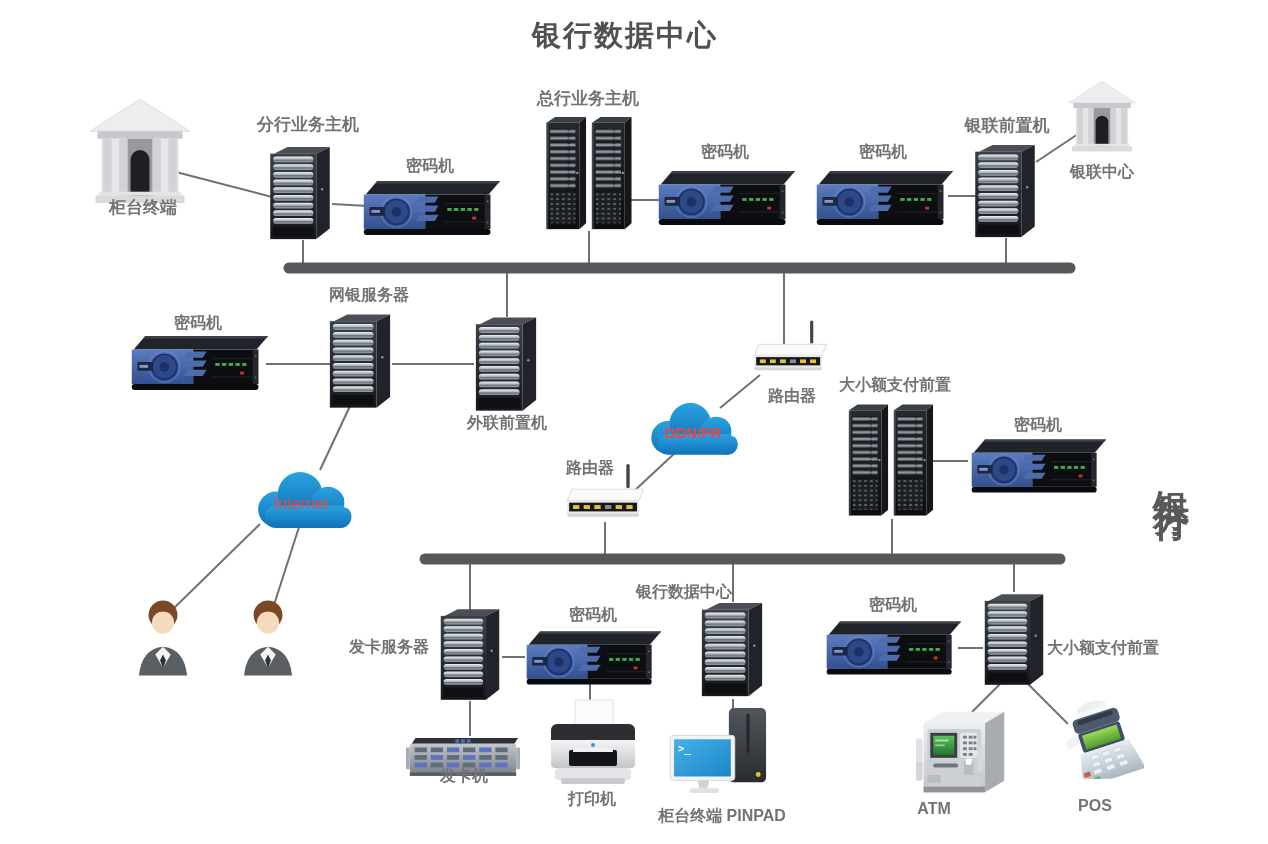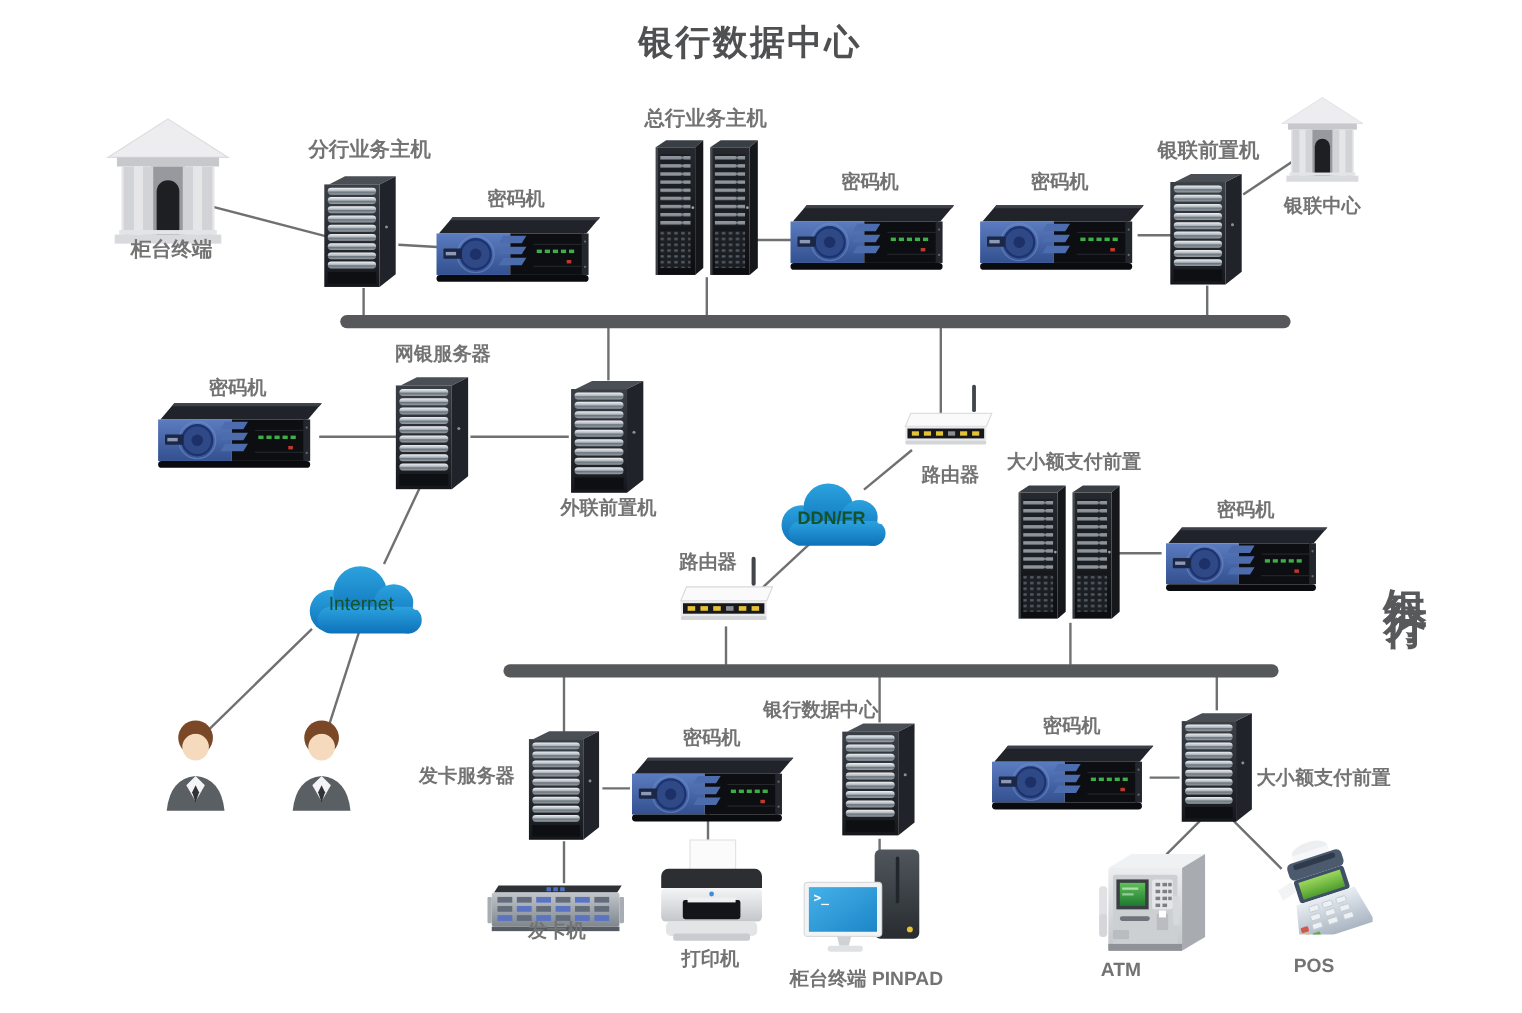--- a/index.html
+++ b/index.html
@@ -6,21 +6,21 @@
   .canvas{position:relative;width:1268px;height:844px;background:#ffffff;overflow:hidden;
           font-family:"Liberation Sans","DejaVu Sans",sans-serif;text-align:right;}
   .wires{position:absolute;left:0;top:0;}
   .wires line{stroke:#6f7072;stroke-width:2;}
   .wires line.bus{stroke:#57585b;stroke-width:11;stroke-linecap:round;}
   .dev{position:absolute;}
   .lbl{position:absolute;transform:translateX(-50%);white-space:nowrap;
        font-weight:bold;font-size:16px;color:#737373;}
   .lbl.big{font-size:17px;}
   .cloud-lbl{position:absolute;transform:translateX(-50%);white-space:nowrap;
-       color:#14532d;font-weight:normal;font-size:16px;}
+       color:#ef4444;font-weight:normal;font-size:16px;}
   .cloud-lbl.bold{font-weight:bold;font-size:15px;}
   .title{position:absolute;transform:translateX(-50%);white-space:nowrap;
        font-weight:bold;font-size:29px;letter-spacing:2px;color:#4f5052;}
   .region{position:absolute;writing-mode:vertical-rl;text-orientation:upright;
        font-weight:bold;font-size:36px;letter-spacing:5px;color:#58595b;white-space:nowrap;}
 </style>
 </head>
 <body>
 
 <div class="canvas">

